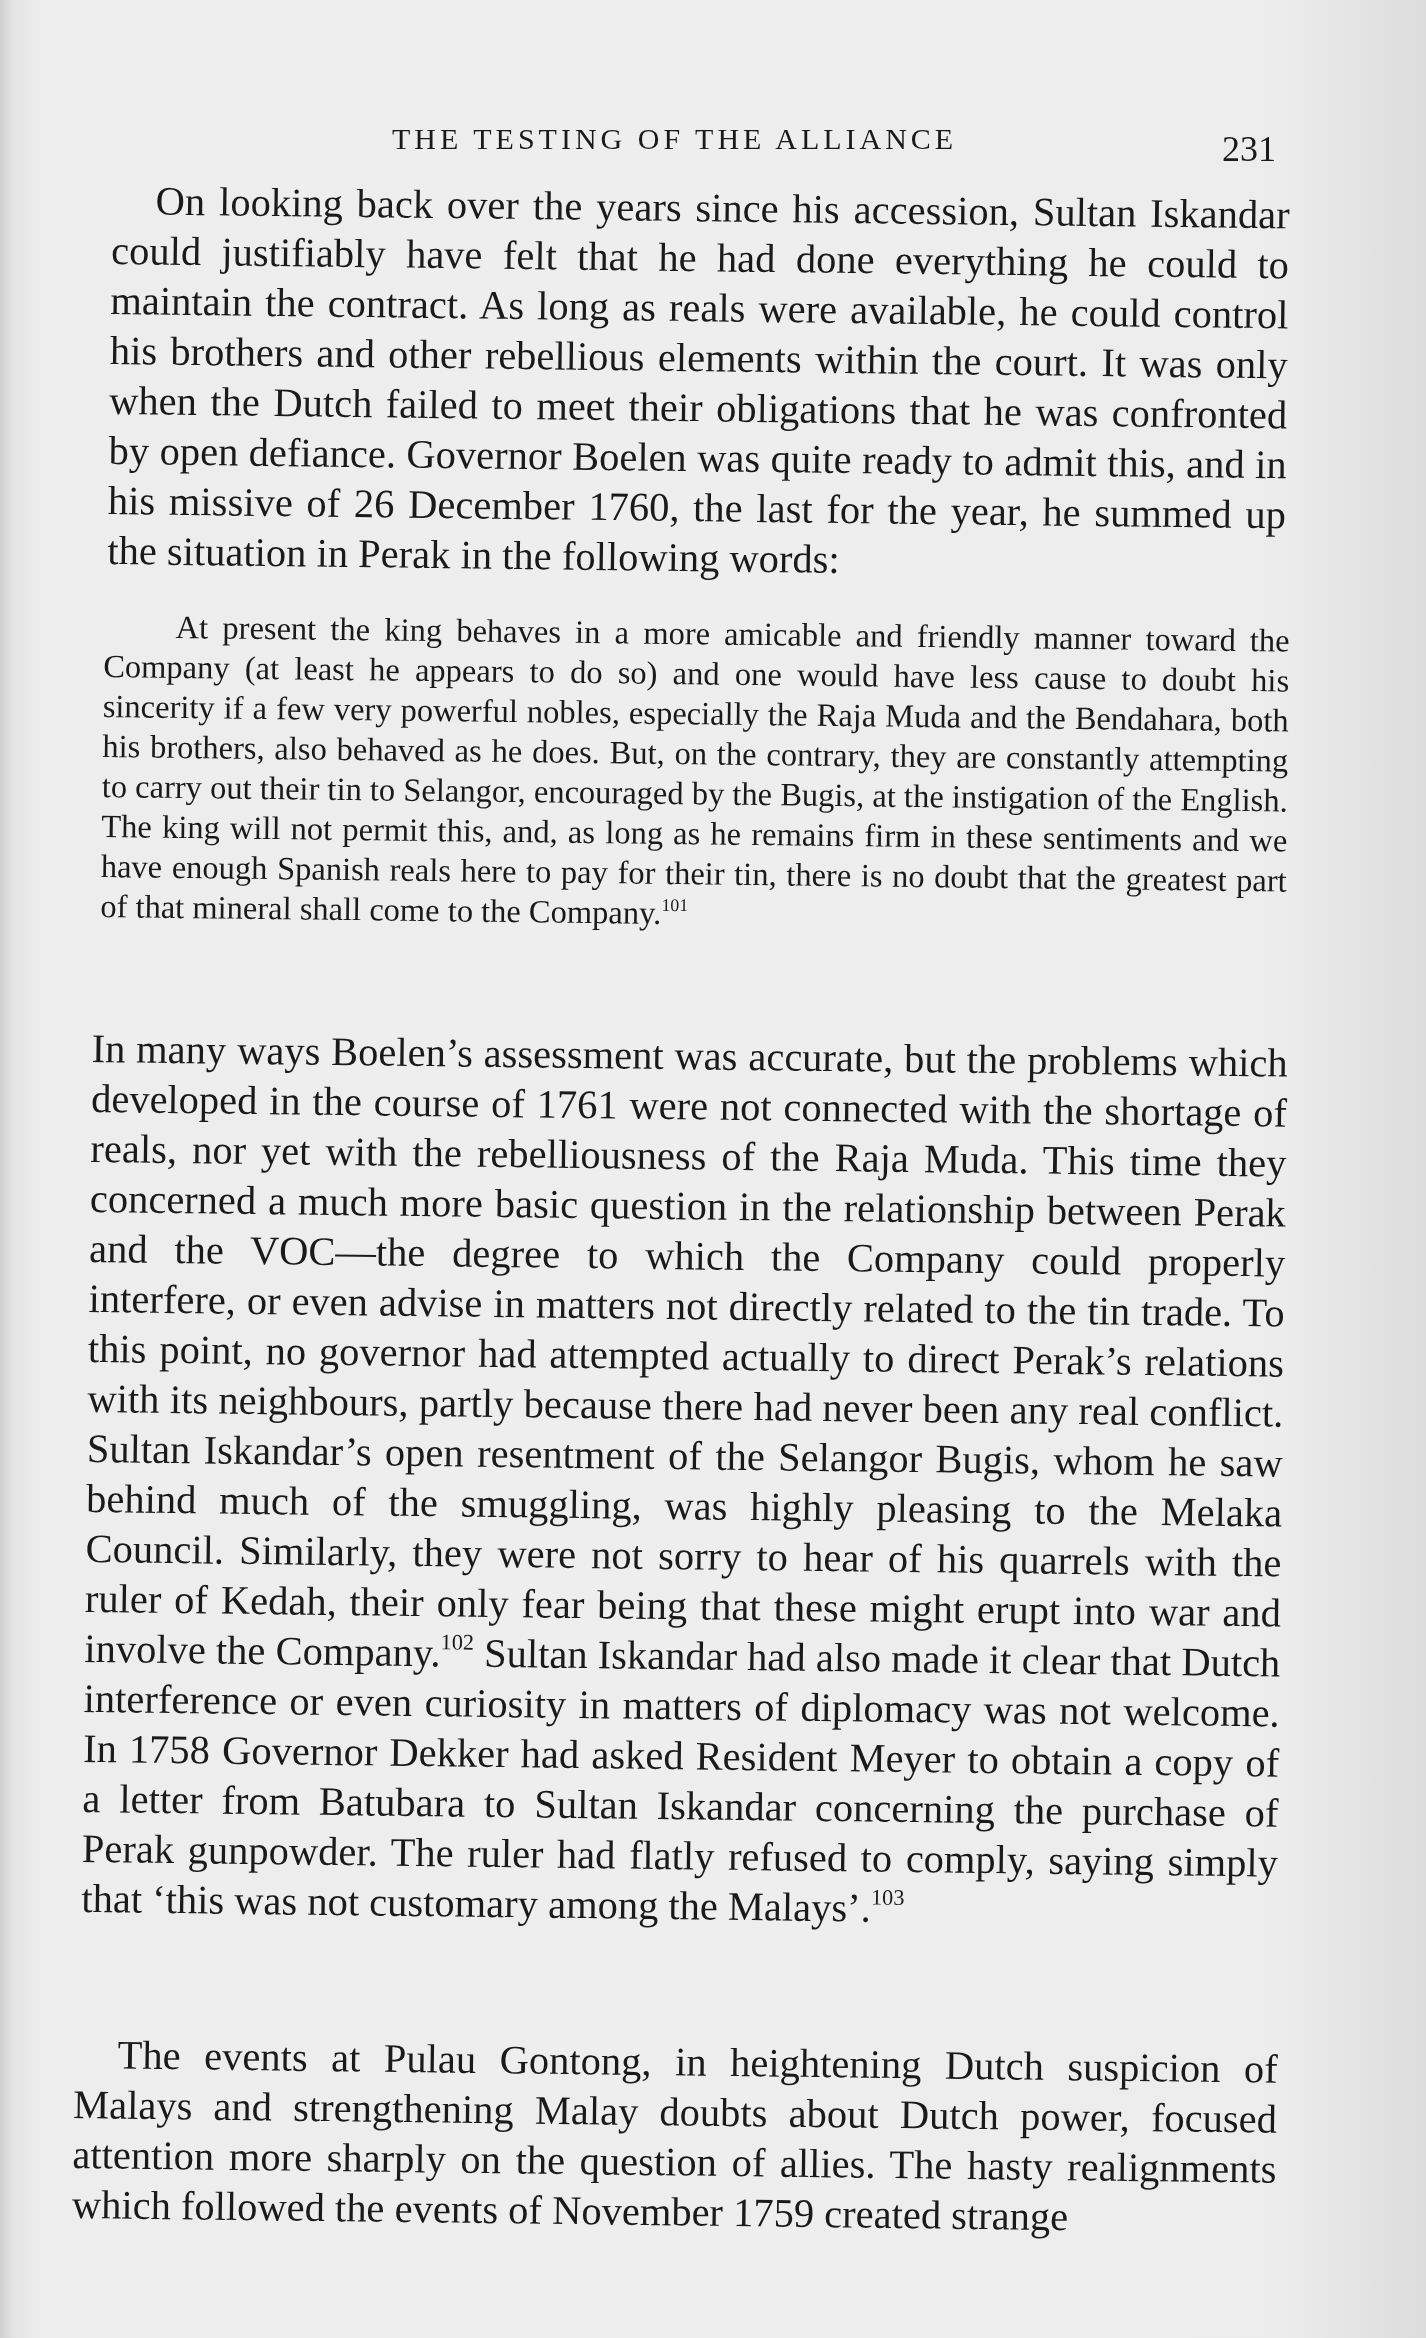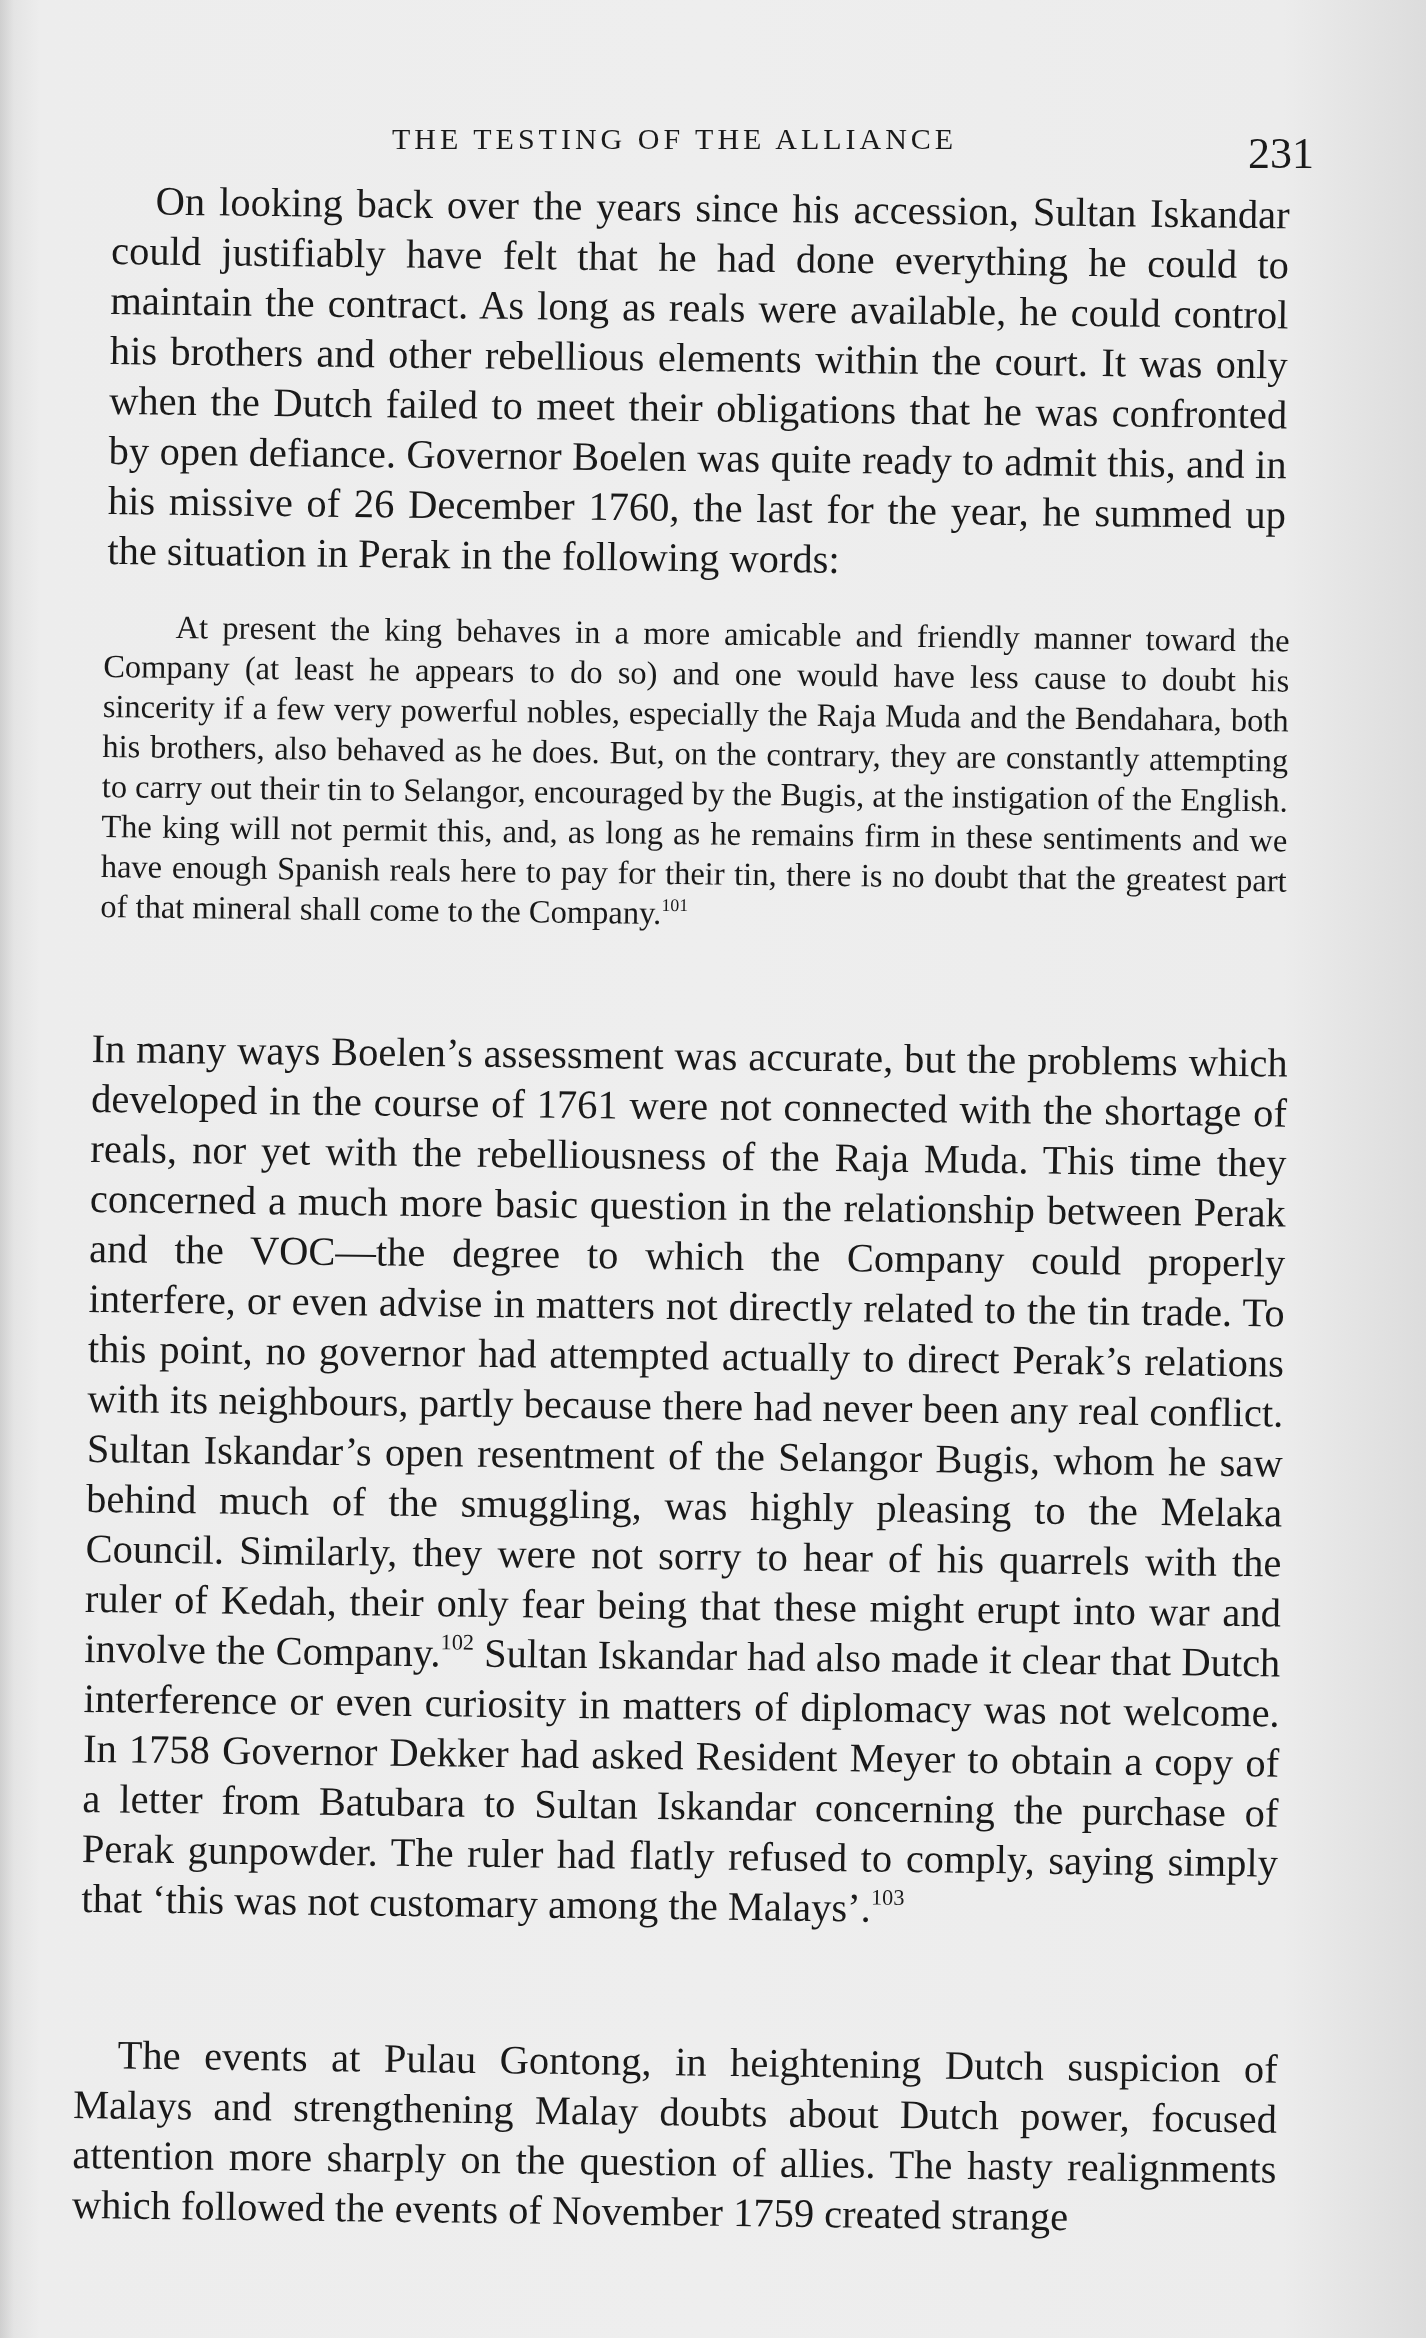--- a/index.html
+++ b/index.html
@@ -9,22 +9,22 @@
     font-family: "Liberation Serif", "DejaVu Serif", serif;
     color: #1a1a1a;
     position: relative;
   }
   .page { position: absolute; left: 0; top: 0; width: 1426px; height: 2326px; }
   .running-head {
     position: absolute; top: 122px; left: 392px;
     font-size: 30px; letter-spacing: 4px;
   }
   .page-number {
-    position: absolute; top: 128px; left: 1248px;
-    font-size: 44px;
+    position: absolute; top: 128px; left: 1222px;
+    font-size: 36px;
   }
   .text-block {
     position: absolute; left: 104px; width: 1188px;
     transform: rotate(0.7deg); transform-origin: left top;
   }
   .body-para {
     font-size: 40.5px; line-height: 50px;
     text-align: justify; margin: 0;
   }
   .indent { text-indent: 44px; }

